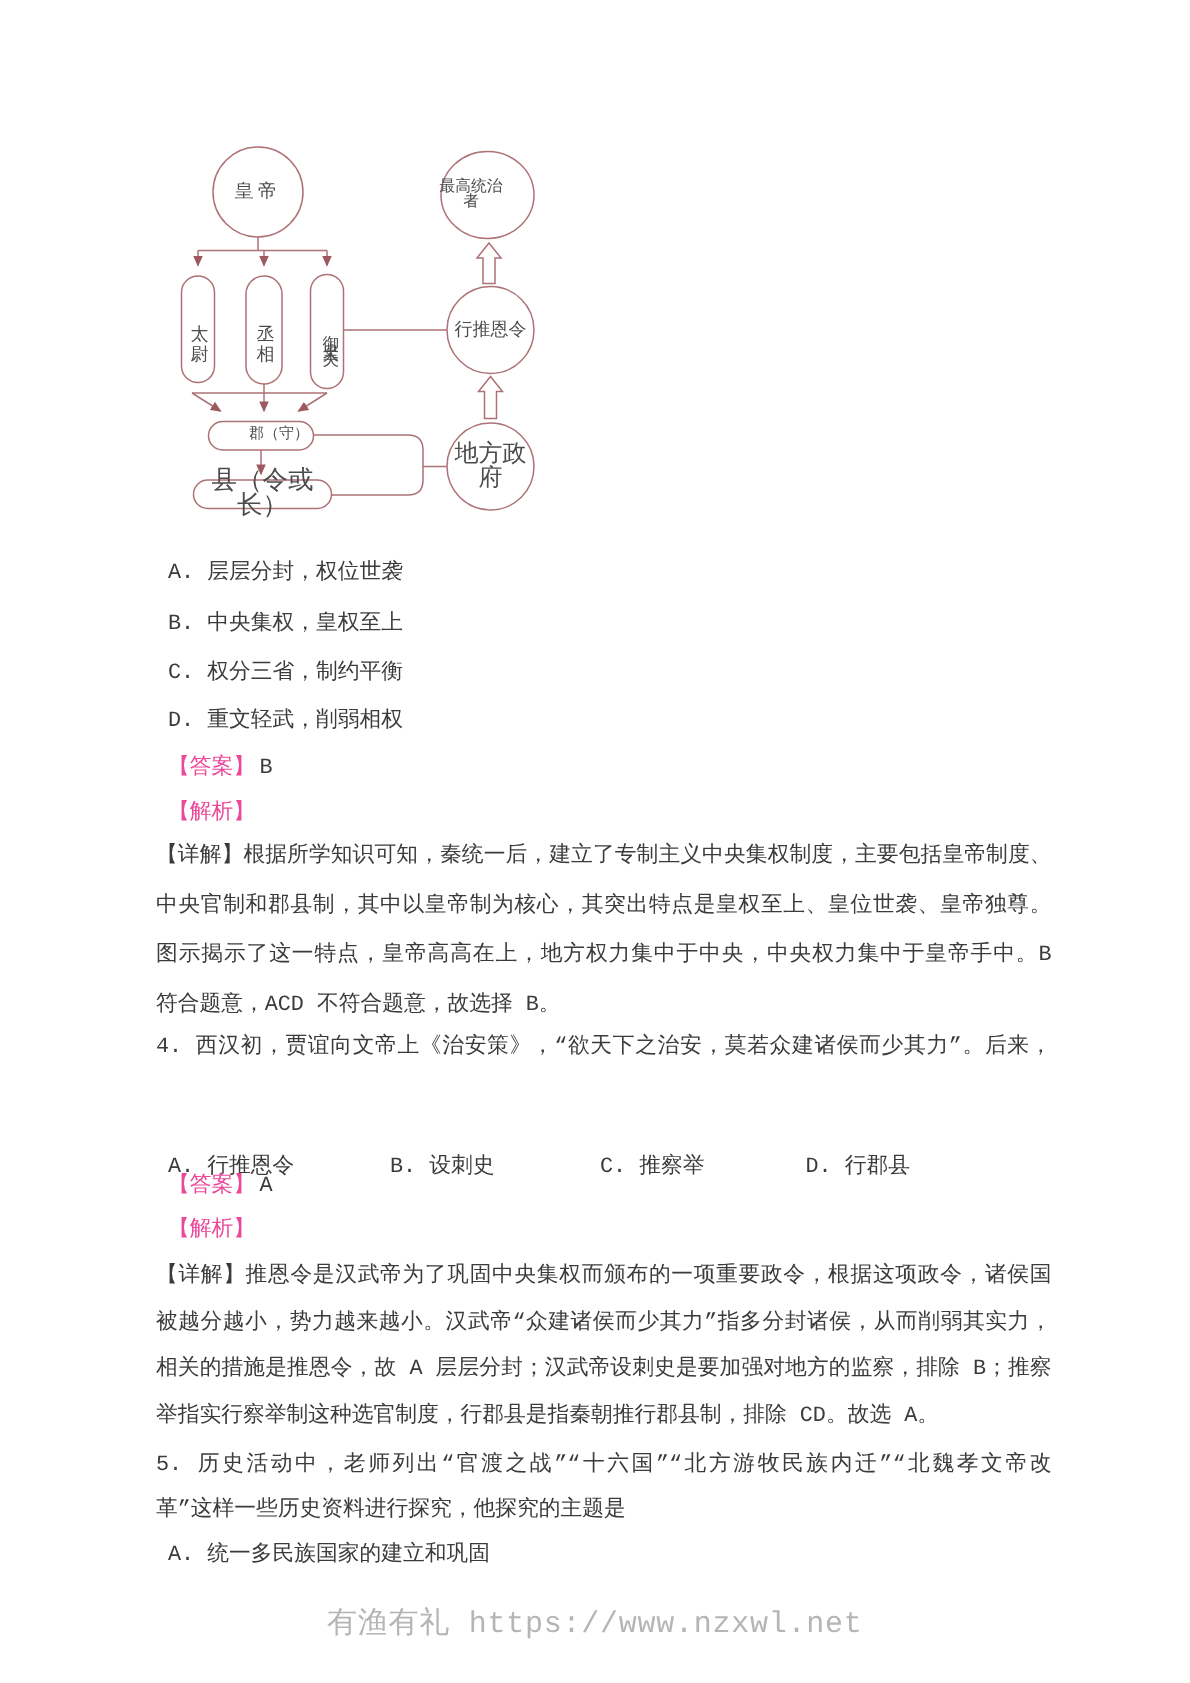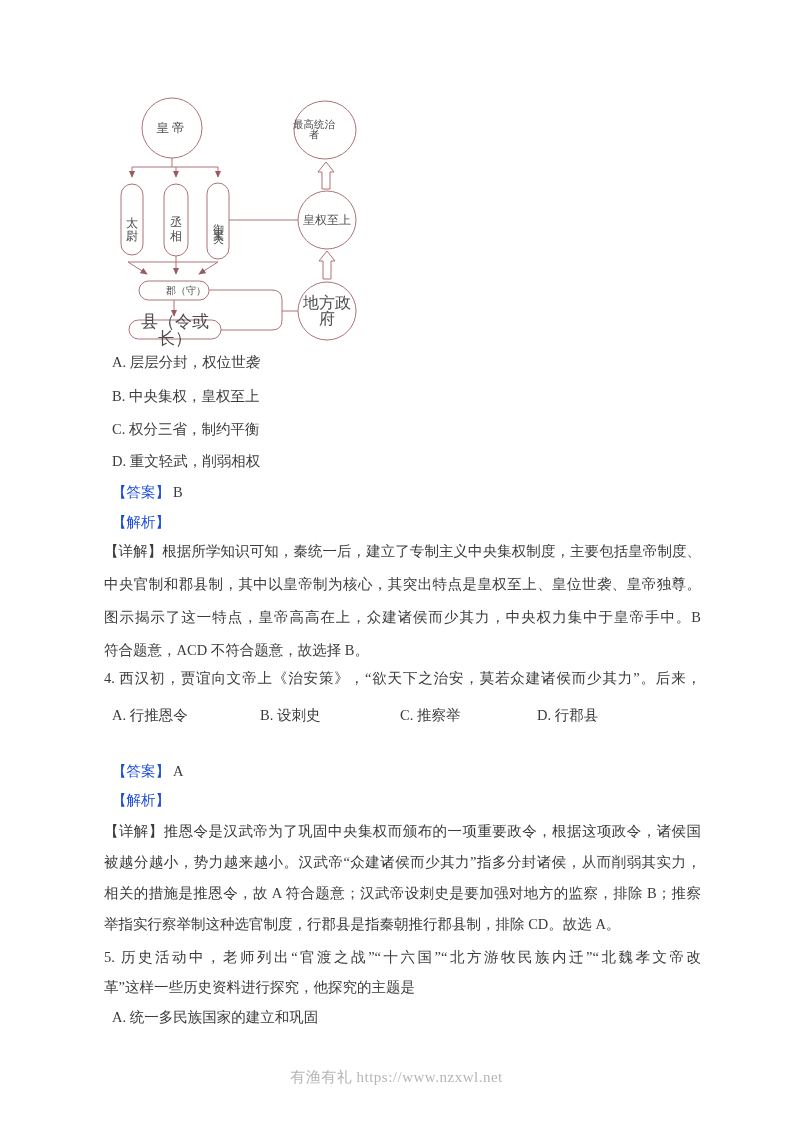--- a/index.html
+++ b/index.html
@@ -1,34 +1,34 @@
 <!DOCTYPE html>
 <html><head>
 <meta charset="utf-8">
 <title>History Exam Page</title>
 <style>
   html,body { margin:0; padding:0; background:#ffffff; }
   .page {
     position:relative; width:793px; height:1122px; background:#ffffff;
-    font-family:Liberation Serif, serif; color:#3b3b3b; overflow:hidden;
+    font-family:Liberation Mono, monospace; color:#3b3b3b; overflow:hidden;
   }
   
   .ln {
     position:absolute; left:104px; width:597px;
     font-size:14.5px; line-height:20px; height:20px;
-    white-space:pre; color:#3b3b3b; overflow:visible;
+    white-space:pre; color:#3b3b3b; overflow:visible;margin-top:20px;
   }
   .just { white-space:normal; text-align:justify; text-align-last:justify; max-height:20px; }
   .opt  { padding-left:8px; }
-  .blab { color:#1d4ed8; }
+  .blab { color:#ec4899; }
   .aval { margin-left:3px; }
   .optcol { position:absolute; top:0; white-space:pre; }
   .footer {
     position:absolute; left:0; top:1068px; width:793px; text-align:center;
-    font-size:15px; color:#b5b5b5; letter-spacing:0.5px;
+    font-size:20px; color:#b5b5b5; letter-spacing:0.5px;
   }
   
   .diagram { position:absolute; left:95px; top:85px; width:325px; height:270px; }
   .diagram svg { position:absolute; left:0; top:0; }
   .dlabel {
     position:absolute; display:flex; align-items:center; justify-content:center;
     color:#4c4c4c; text-align:center; line-height:1;
   }
   .vert { writing-mode:vertical-rl; }
 </style>
@@ -77,57 +77,57 @@
 
         <line x1="134" y1="135" x2="203" y2="135"></line>
 
         <polygon points="231,77 239,87 235,87 235,104 227,104 227,87 223,87" fill="#ffffff"></polygon>
         <polygon points="232,166 240,176 236,176 236,194 228,194 228,176 224,176" fill="#ffffff"></polygon>
       </g>
     </svg>
 
     <div class="dlabel" style="left:47px;top:33px;width:60px;height:20px;font-size:12.5px;letter-spacing:3px;">皇帝</div>
     <div class="dlabel" style="left:198px;top:36px;width:42px;height:18px;font-size:10.5px;">最高统治者</div>
-    <div class="dlabel" style="left:202px;top:126px;width:60px;height:18px;font-size:12px;">皇权至上</div>
+    <div class="dlabel" style="left:202px;top:126px;width:60px;height:18px;font-size:12px;">行推恩令</div>
     <div class="dlabel" style="left:202px;top:217px;width:60px;height:18px;font-size:16px;">地方政府</div>
     <div class="dlabel vert" style="left:26px;top:99px;width:22px;height:71px;font-size:12px;letter-spacing:13px;">太尉</div>
     <div class="dlabel vert" style="left:69px;top:99px;width:24px;height:72px;font-size:12px;letter-spacing:13px;">丞相</div>
     <div class="dlabel vert" style="left:112px;top:98px;width:22px;height:76px;font-size:11px;letter-spacing:3px;">御史大夫</div>
     <div class="dlabel" style="left:56px;top:196px;width:70px;height:19px;font-size:10px;">郡（守）</div>
     <div class="dlabel" style="left:34px;top:235px;width:92px;height:19px;font-size:17px;">县（令或长）</div>
   </div>
 
   <div class="ln opt" style="top:352px">A. 层层分封，权位世袭</div>
   <div class="ln opt" style="top:419px">C. 权分三省，制约平衡</div>
   <div class="ln opt" style="top:386px">B. 中央集权，皇权至上</div>
   <div class="ln opt" style="top:451px">D. 重文轻武，削弱相权</div>
 
   <div class="ln opt" style="top:482px"><span class="blab">【答案】</span><span class="aval">B</span></div>
   <div class="ln opt" style="top:512px"><span class="blab">【解析】</span></div>
 
   <div class="ln just" style="top:541px">【详解】根据所学知识可知，秦统一后，建立了专制主义中央集权制度，主要包括皇帝制度、</div>
   <div class="ln just" style="top:574px">中央官制和郡县制，其中以皇帝制为核心，其突出特点是皇权至上、皇位世袭、皇帝独尊。</div>
-  <div class="ln just" style="top:607px">图示揭示了这一特点，皇帝高高在上，众建诸侯而少其力，中央权力集中于皇帝手中。B</div>
+  <div class="ln just" style="top:607px">图示揭示了这一特点，皇帝高高在上，地方权力集中于中央，中央权力集中于皇帝手中。B</div>
   <div class="ln" style="top:640px">符合题意，ACD 不符合题意，故选择 B。</div>
 
   <div class="ln just" style="top:668px">4. 西汉初，贾谊向文帝上《治安策》，“欲天下之治安，莫若众建诸侯而少其力”。后来，</div>
 
-  <div class="ln" style="top:705px">
+  <div class="ln" style="top:748px">
     <span class="optcol" style="left:8px">A. 行推恩令</span>
     <span class="optcol" style="left:156px">B. 设刺史</span>
     <span class="optcol" style="left:296px">C. 推察举</span>
     <span class="optcol" style="left:433px">D. 行郡县</span>
   </div>
 
   <div class="ln opt" style="top:761px"><span class="blab">【答案】</span><span class="aval">A</span></div>
   <div class="ln opt" style="top:790px"><span class="blab">【解析】</span></div>
 
   <div class="ln just" style="top:821px">【详解】推恩令是汉武帝为了巩固中央集权而颁布的一项重要政令，根据这项政令，诸侯国</div>
   <div class="ln just" style="top:852px">被越分越小，势力越来越小。汉武帝“众建诸侯而少其力”指多分封诸侯，从而削弱其实力，</div>
-  <div class="ln just" style="top:883px">相关的措施是推恩令，故 A 符合题意；汉武帝设刺史是要加强对地方的监察，排除 B；推察</div>
+  <div class="ln just" style="top:883px">相关的措施是推恩令，故 A 层层分封；汉武帝设刺史是要加强对地方的监察，排除 B；推察</div>
   <div class="ln" style="top:914px">举指实行察举制这种选官制度，行郡县是指秦朝推行郡县制，排除 CD。故选 A。</div>
 
   <div class="ln just" style="top:947px">5. 历史活动中，老师列出“官渡之战”“十六国”“北方游牧民族内迁”“北魏孝文帝改</div>
   <div class="ln" style="top:977px">革”这样一些历史资料进行探究，他探究的主题是</div>
   <div class="ln opt" style="top:1007px">A. 统一多民族国家的建立和巩固</div>
 
   <div class="footer">有渔有礼 https://www.nzxwl.net</div>
 
 </div>
 

